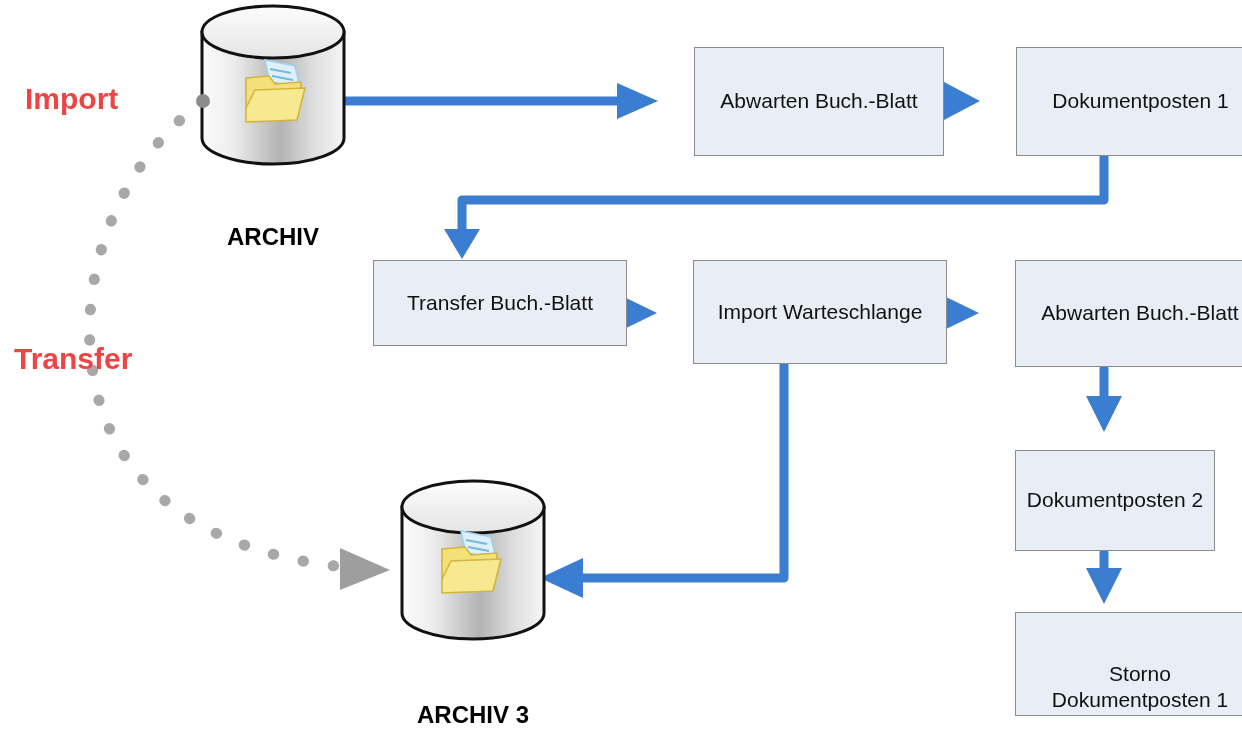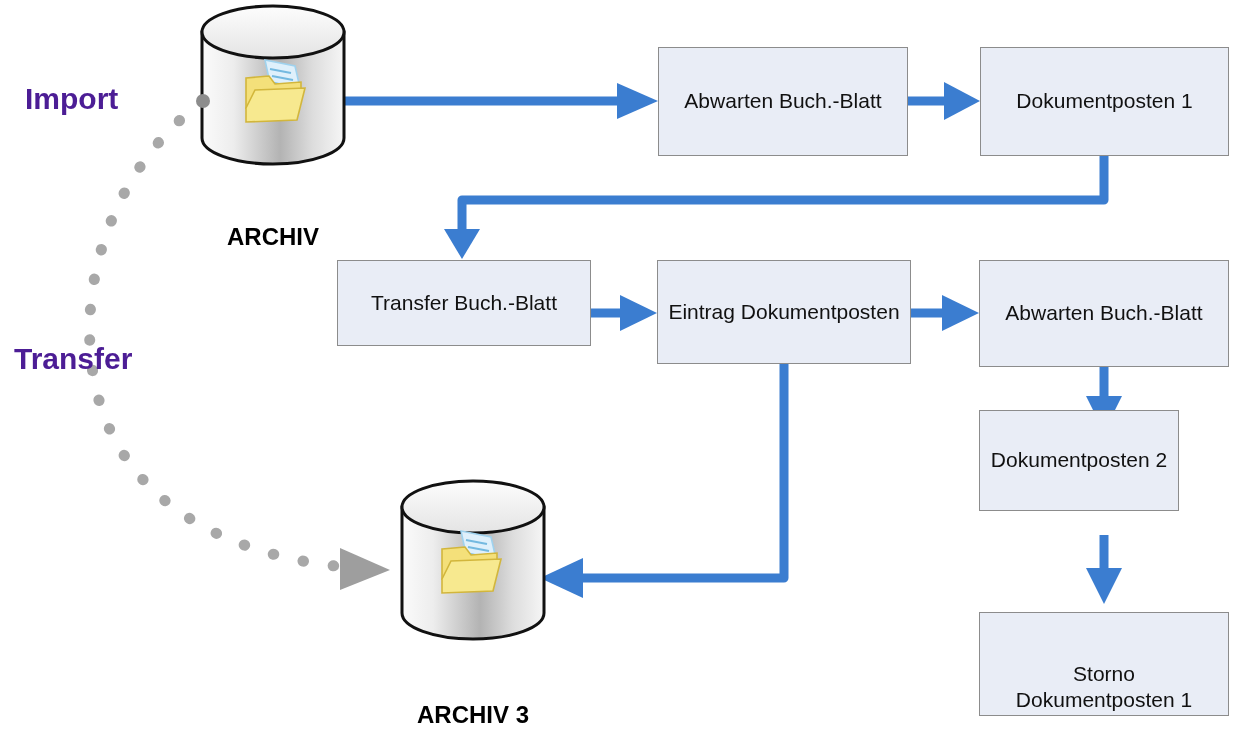--- a/index.html
+++ b/index.html
@@ -23,38 +23,39 @@
     left: 0;
     top: 0;
     width: 1242px;
     height: 738px;
   }
   .phase-label {
     position: absolute;
     font-family: "Liberation Sans", sans-serif;
     font-weight: bold;
     font-size: 30px;
-    color: #4c1d95;
+    color: #ef4444;
     white-space: nowrap;
     letter-spacing: 0px;
   }
   .proc-box {
     position: absolute;
     box-sizing: border-box;
     background: #e9edf6;
     border: 1.6px solid #8c8c8c;
     display: flex;
     align-items: center;
     justify-content: center;
     text-align: center;
     font-family: "Liberation Sans", sans-serif;
     font-size: 21px;
     color: #111111;
     line-height: 1.25;
     padding: 2px 6px;
+    margin-left: 36px;
   }
   .proc-box span {
     display: block;
     width: 100%;
   }
   .db-node {
     position: absolute;
   }
   .db-caption {
     position: absolute;
@@ -196,28 +197,28 @@
 
   <div class="proc-box" style="left:980px; top:47px; width:249px; height:109px;">
     <span>Dokumentposten 1</span>
   </div>
 
   <div class="proc-box" style="left:337px; top:260px; width:254px; height:86px;">
     <span>Transfer Buch.-Blatt</span>
   </div>
 
   <div class="proc-box" style="left:657px; top:260px; width:254px; height:104px;">
-    <span>Eintrag Dokumentposten</span>
+    <span>Import Warteschlange</span>
   </div>
 
   <div class="proc-box" style="left:979px; top:260px; width:250px; height:107px;">
     <span>Abwarten Buch.-Blatt</span>
   </div>
 
-  <div class="proc-box" style="left:979px; top:410px; width:200px; height:101px;">
+  <div class="proc-box" style="left:979px; top:450px; width:200px; height:101px;">
     <span>Dokumentposten 2</span>
   </div>
 
   <div class="proc-box" style="left:979px; top:612px; width:250px; height:104px; flex-direction:column;justify-content:flex-end;">
     <span>Storno</span>
     <span>Dokumentposten 1</span>
   </div>
 
 </div>
 

